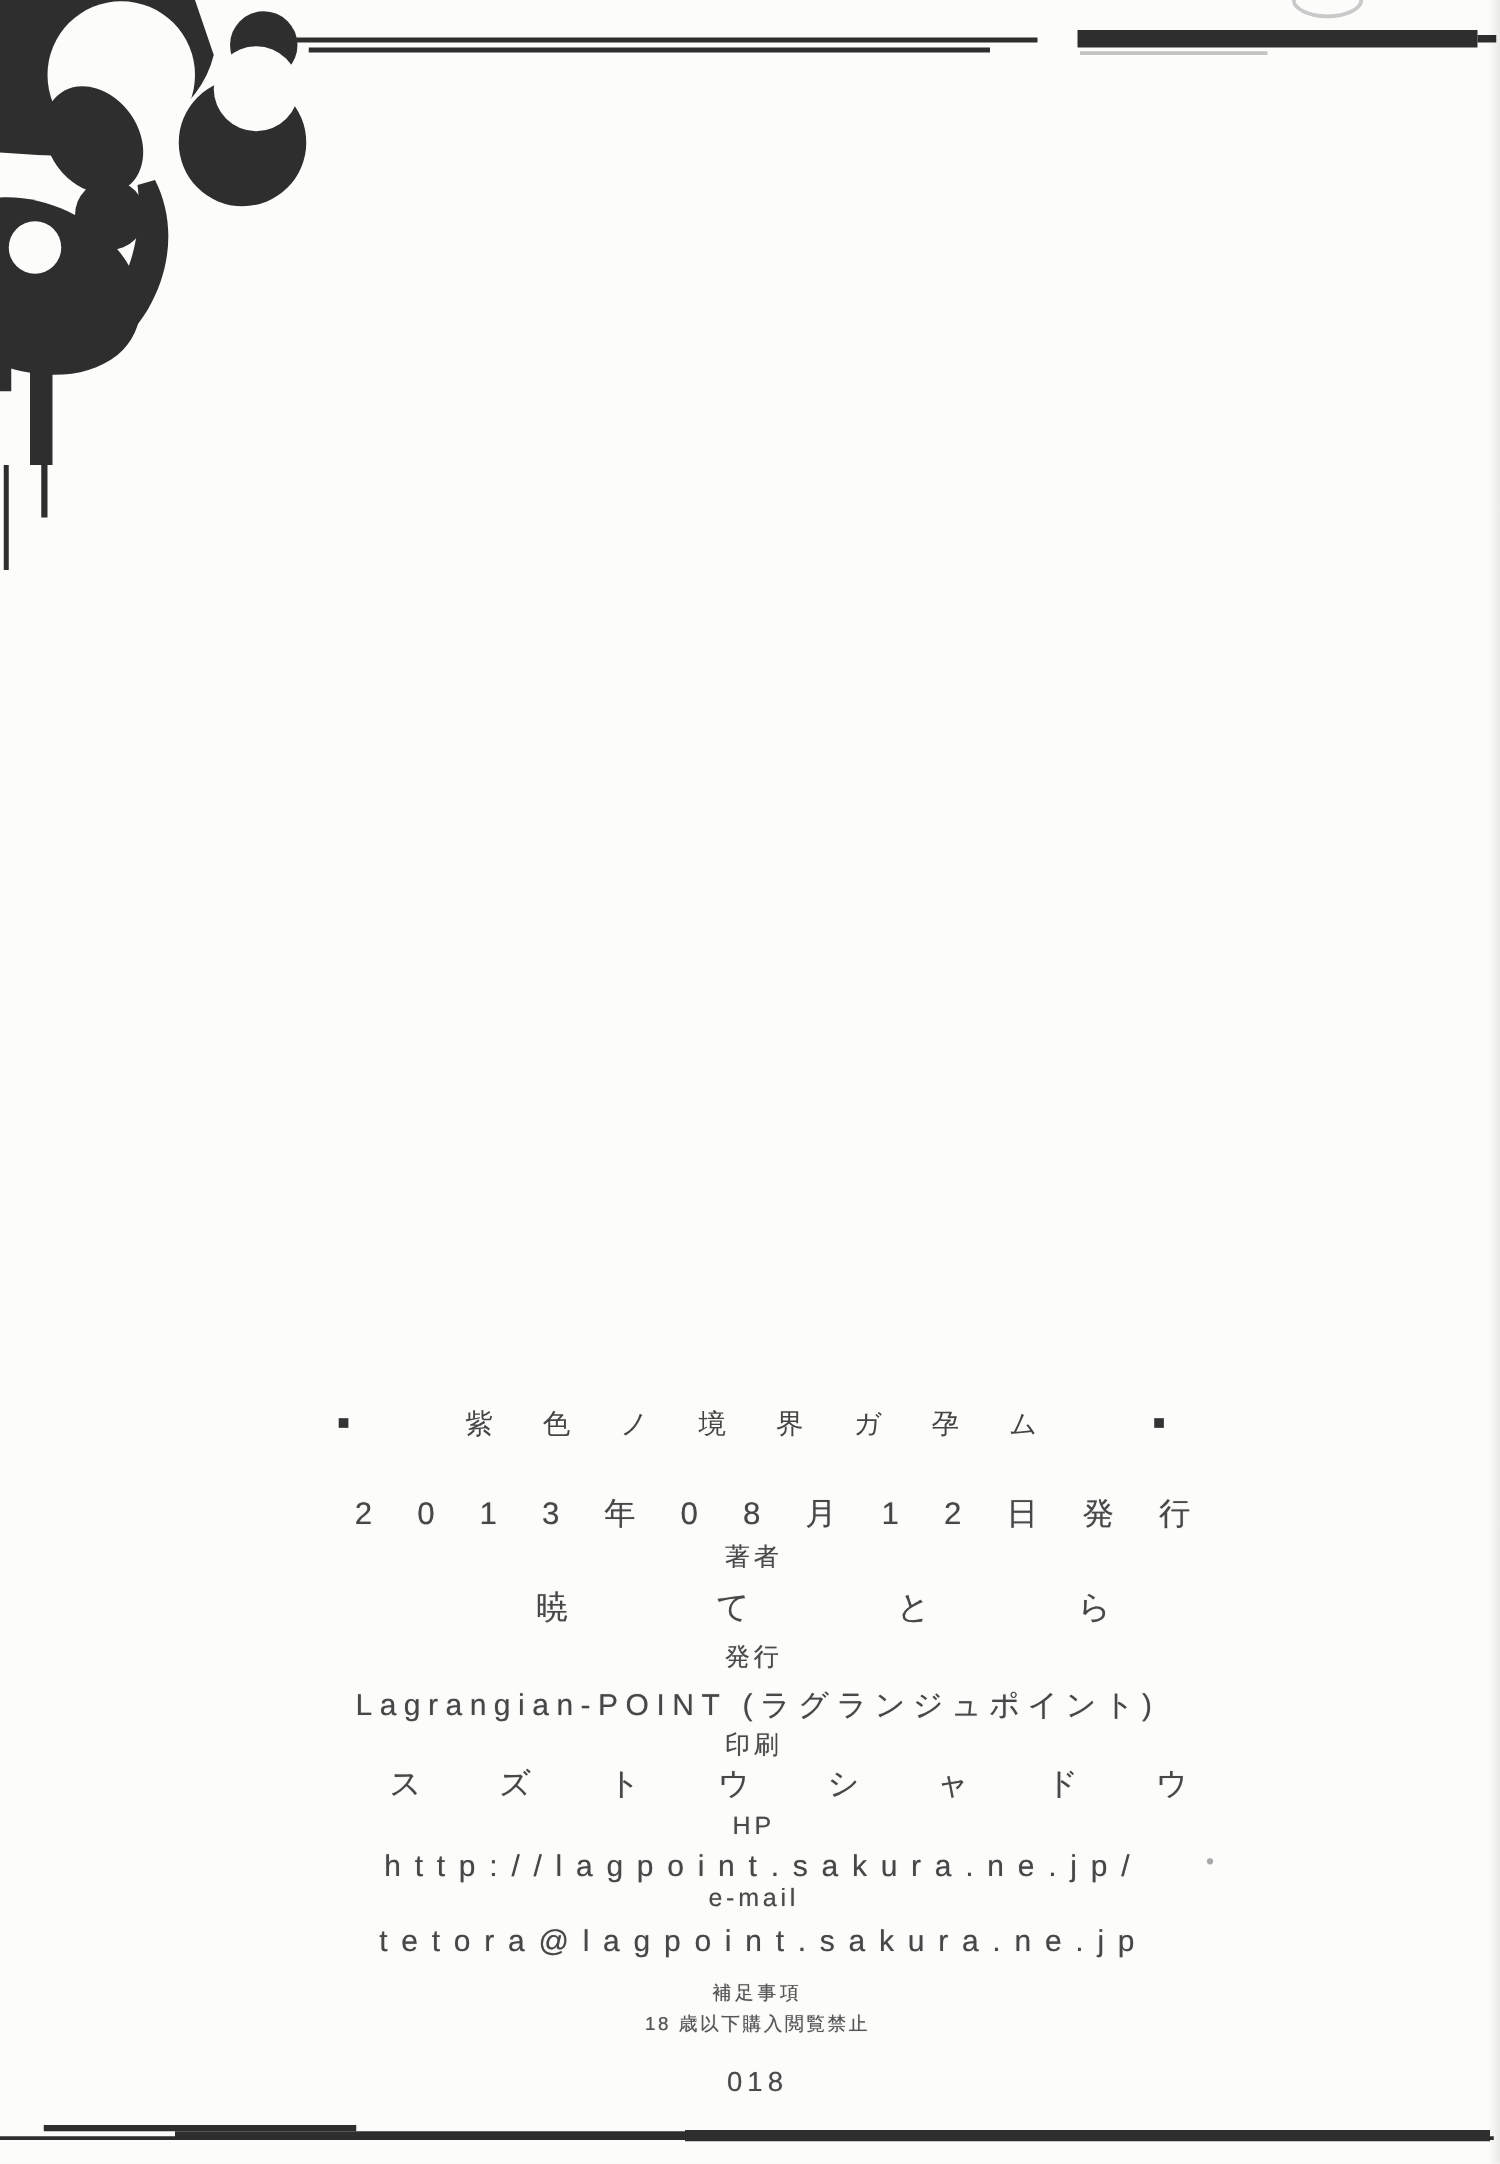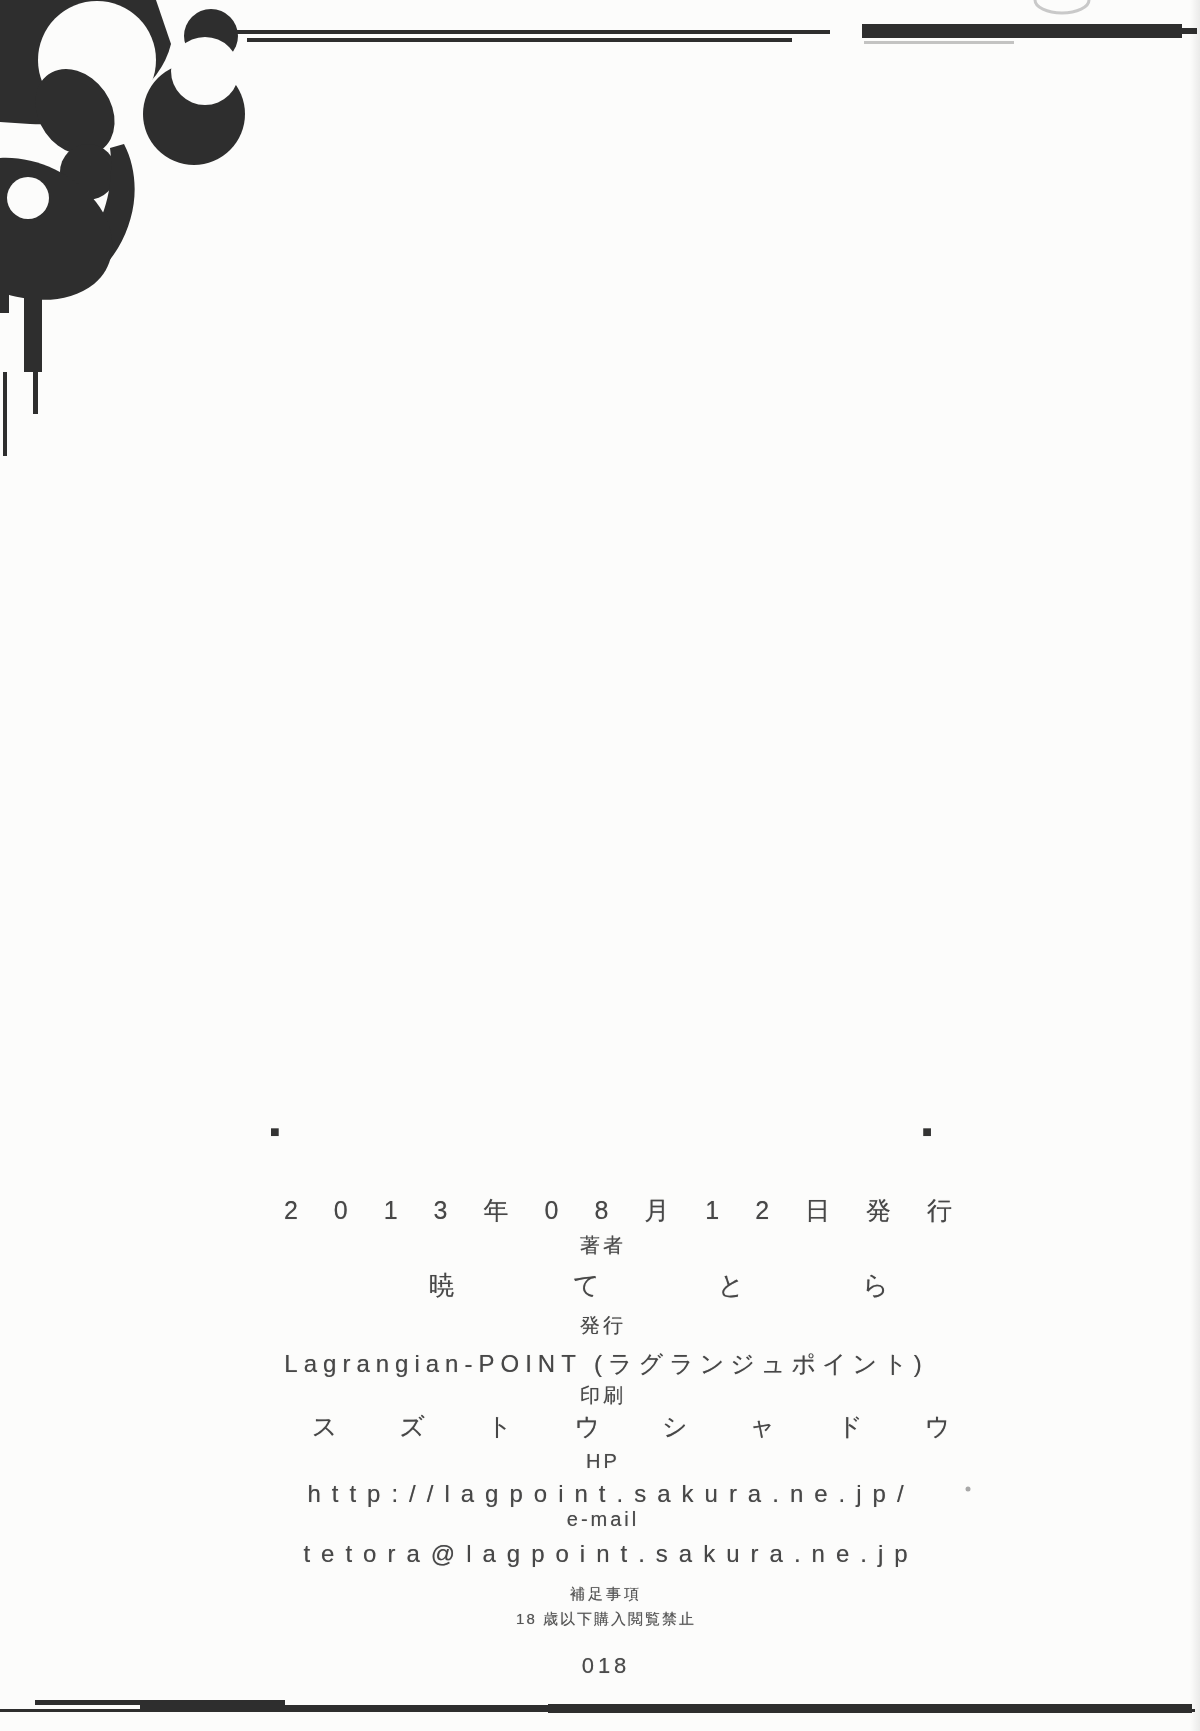--- a/index.html
+++ b/index.html
@@ -98,20 +98,21 @@
 
       <rect x="35" y="1700" width="250" height="5"></rect>
       <rect x="140" y="1705" width="410" height="7"></rect>
       <rect x="548" y="1704" width="644" height="9"></rect>
       <rect x="0" y="1709" width="1195" height="3"></rect>
     </g>
   </svg>
 
   <div class="title-row">
     <span class="title-marker">■</span>
+    <span class="title-text">紫色ノ境界ガ孕ム</span>
     <span class="title-marker">■</span>
   </div>
 
   <div class="line l-date">2013年08月12日発行</div>
 
   <div class="line l-label l-author-label">著者</div>
   <div class="line l-author">暁てとら</div>
 
   <div class="line l-label l-pub-label">発行</div>
   <div class="line l-publisher">Lagrangian-POINT (ラグランジュポイント)</div>

